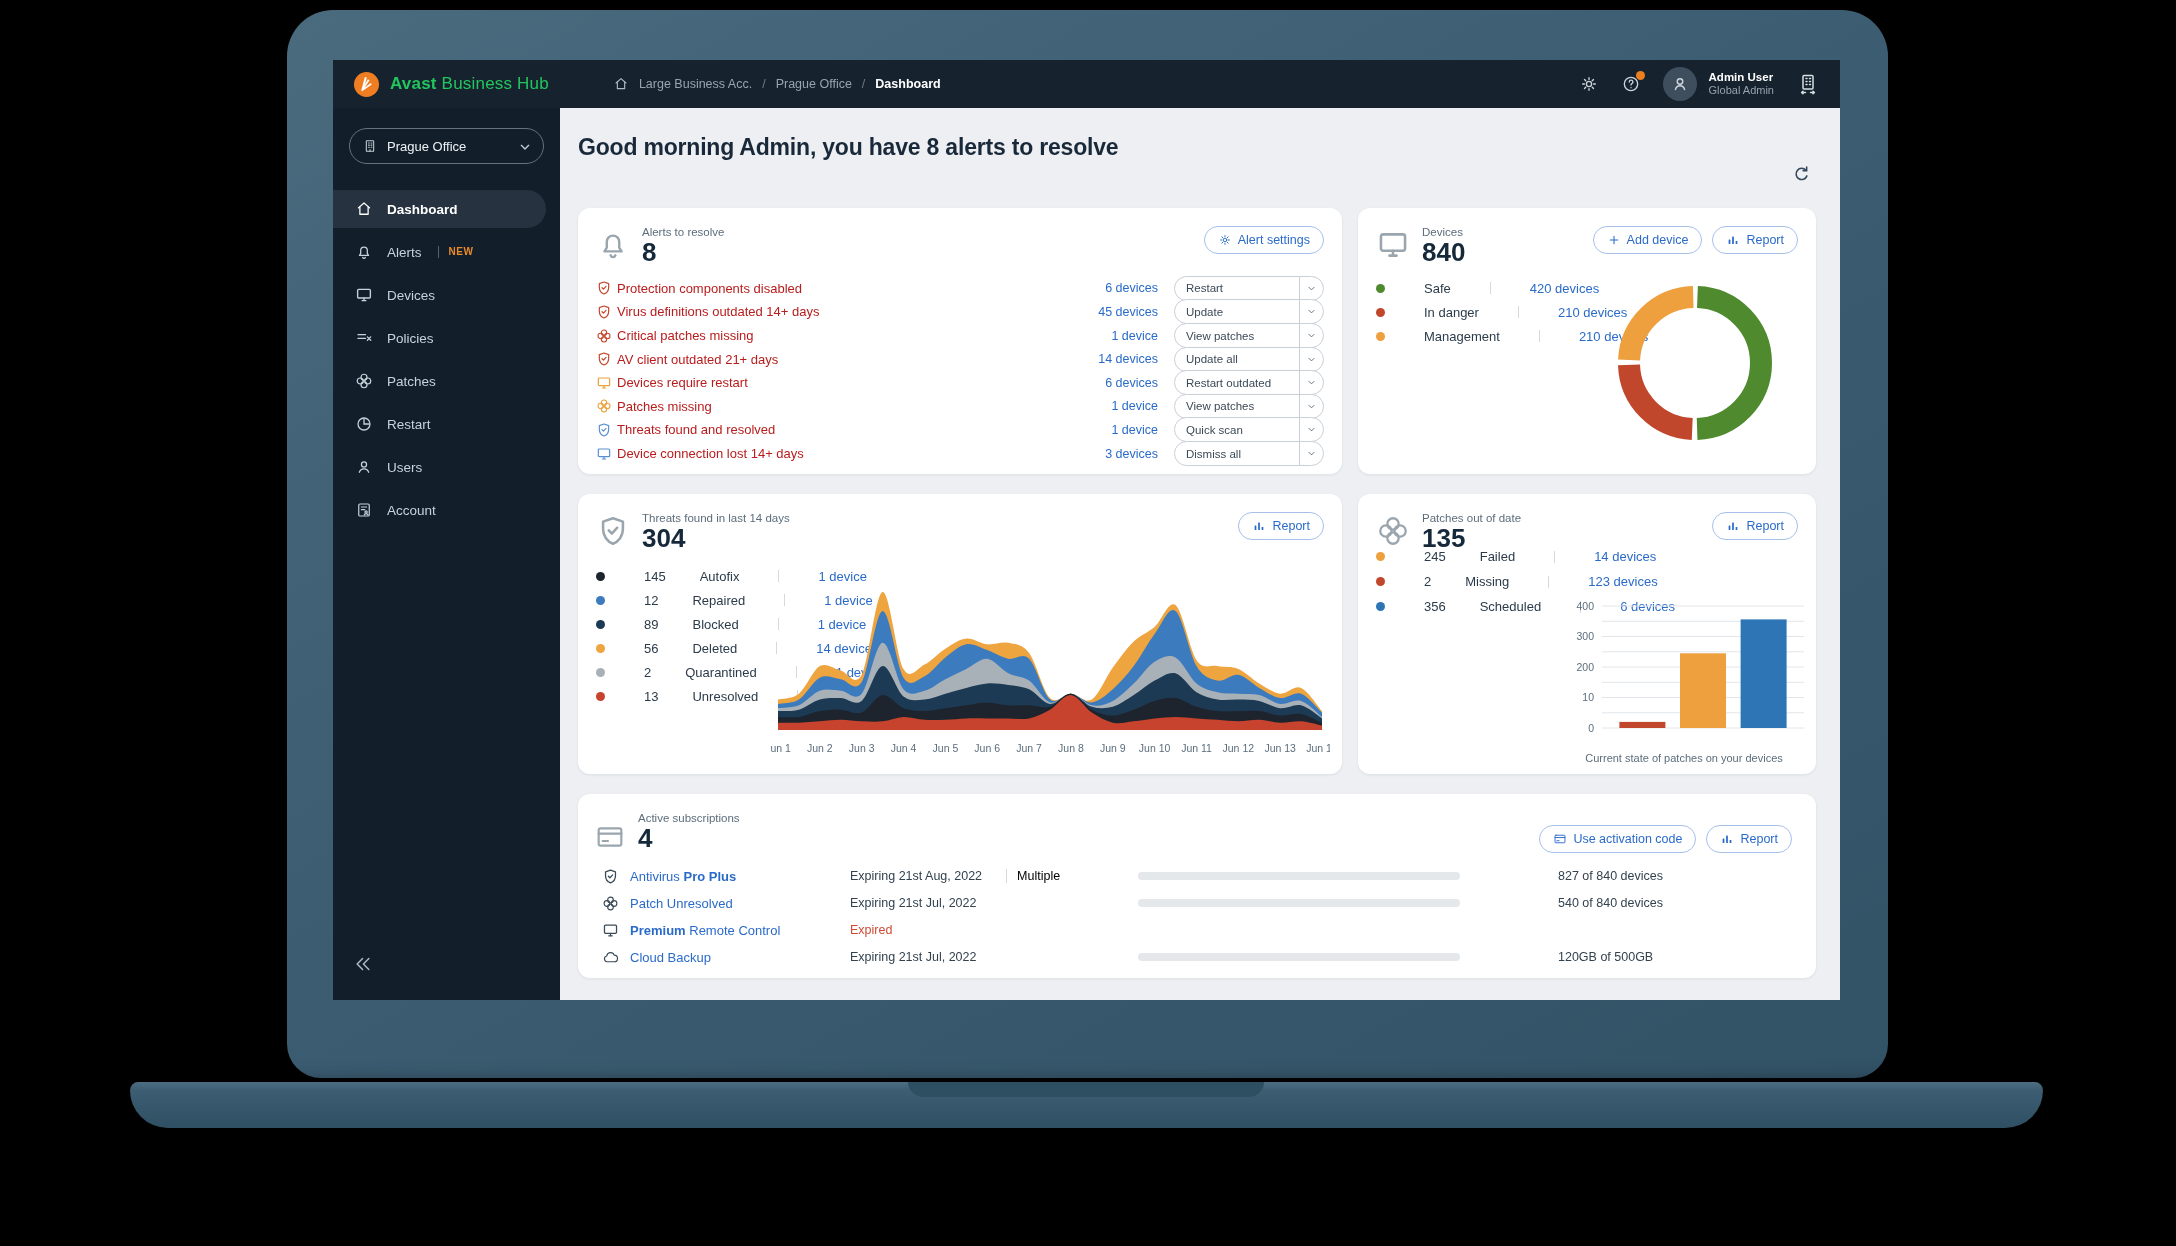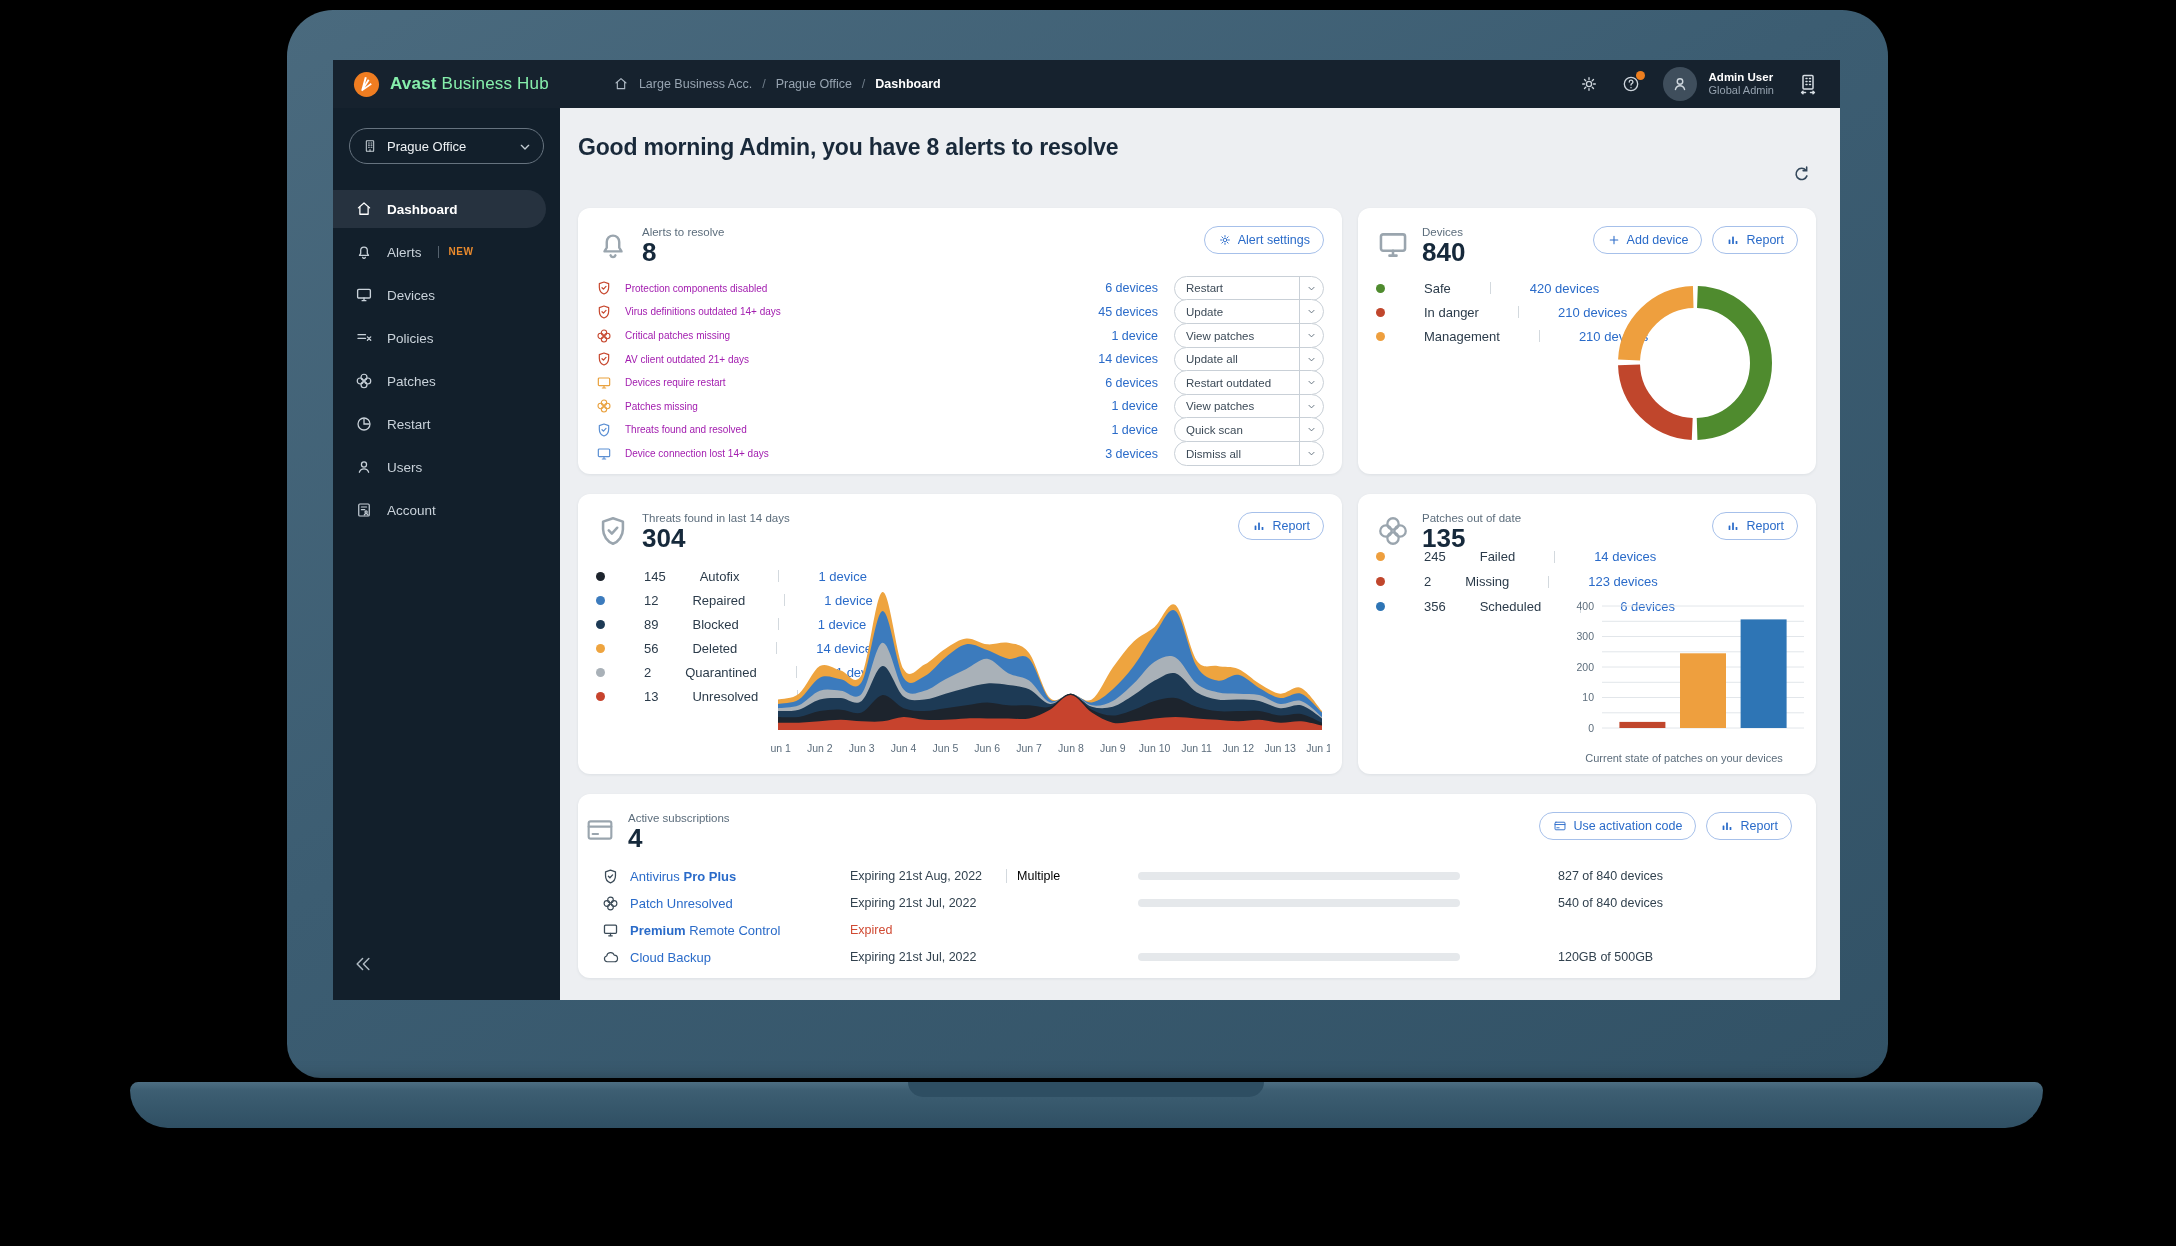--- a/index.html
+++ b/index.html
@@ -20,21 +20,21 @@
     background:#2e4e62; border-radius:0 0 16px 16px; }
 
   
   .screen { position:absolute; left:46px; top:50px; width:1507px; height:940px;
     background:#edeff2; overflow:hidden; display:flex; flex-direction:column; }
 
   
   .topbar { height:48px; background:#16222e; display:flex; align-items:center;
     padding:0 20px; flex:none; color:#fff; }
   .logo { width:27px; height:27px; flex:none; }
-  .brand { margin-left:10px; font-size:17px; color:#86efac; letter-spacing:.2px; white-space:nowrap; }
+  .brand { margin-left:10px; font-size:17px; color:#22c55e; letter-spacing:.2px; white-space:nowrap; }
   .brand b { font-weight:700; } .brand span { font-weight:400; }
   .crumbs { display:flex; align-items:center; gap:10px; margin-left:64px;
     font-size:12.5px; color:#97a4b1; }
   .crumbs .ic { width:16px; height:16px; color:#aeb9c4; }
   .crumbs .sep { color:#6d7b88; }
   .crumb-current { color:#fff; font-weight:700; }
   .top-right { margin-left:auto; display:flex; align-items:center; gap:22px; }
   .top-ic { width:20px; height:20px; color:#cdd5dc; position:relative; cursor:pointer; }
   .help-wrap { position:relative; }
   .help-dot { position:absolute; right:-4px; top:-3px; width:9px; height:9px;
@@ -86,21 +86,21 @@
   .pill-btn { height:28px; border:1px solid #a6c0ea; border-radius:16px; background:#fff;
     color:#2a6bc9; font-size:12.5px; display:flex; align-items:center; gap:6px;
     padding:0 13px; cursor:pointer; font-family:inherit; white-space:nowrap; }
   .pill-btn .ic { width:14px; height:14px; }
 
   
   .alert-list { margin:10px 18px 0 18px; }
   .alert-row { height:23.6px; display:flex; align-items:center; }
   .alert-row .ic { width:16px; height:16px; flex:none; }
   .ic-red { color:#c7472e; } .ic-orange { color:#e9a13d; } .ic-blue { color:#5b8fd3; }
-  .alert-title { font-size:10px; color:#a21caf; margin-left:13px; flex:1; }
+  .alert-title { font-size:13px; color:#b91c1c; margin-left:5px; flex:1; }
   .alert-devices { font-size:12.5px; color:#2a6bc9; margin-right:16px; cursor:pointer; }
   .dd { width:150px; height:25px; border:1px solid #c9d0d7; border-radius:14px;
     display:flex; align-items:center; background:#fff; cursor:pointer; }
   .dd-label { flex:1; font-size:11.5px; color:#3c4a57; padding-left:11px; }
   .dd-chev { width:24px; height:100%; border-left:1px solid #c9d0d7; display:flex;
     align-items:center; justify-content:center; color:#5b6a77; }
   .dd-chev .ic { width:11px; height:11px; }
 
   
   .legend { position:absolute; left:18px; }
@@ -800,21 +800,21 @@
                     <text x="36" y="40.0" text-anchor="end" font-size="10.5" fill="#5c6d7c" font-family="Liberation Sans, sans-serif">300</text>
                     <text x="36" y="9.5" text-anchor="end" font-size="10.5" fill="#5c6d7c" font-family="Liberation Sans, sans-serif">400</text>
                     <rect x="61.4" y="121.9" width="46" height="6.1" fill="#c0462c"></rect>
                     <rect x="122.0" y="53.3" width="46" height="74.7" fill="#ee9f3e"></rect>
                     <rect x="182.6" y="19.4" width="46" height="108.6" fill="#2e75b5"></rect>
                   </svg></div>
               <div class="bar-caption">Current state of patches on your devices</div>
             </section>
 
             <section class="card subs">
-              <div class="card-head" style="padding-left:6px;">
+              <div class="card-head" style="padding-left:16px;align-items:flex-end;">
                 <span class="head-ic" style="width:32px;height:32px">
                     <svg class="ic">
                       <use href="#i-card"></use>
                     </svg>
                   </span>
                 <div>
                   <div class="head-label">Active subscriptions</div>
                   <div class="head-count">4</div>
                 </div>
                 <div class="head-btns" style="padding-right:6px">

